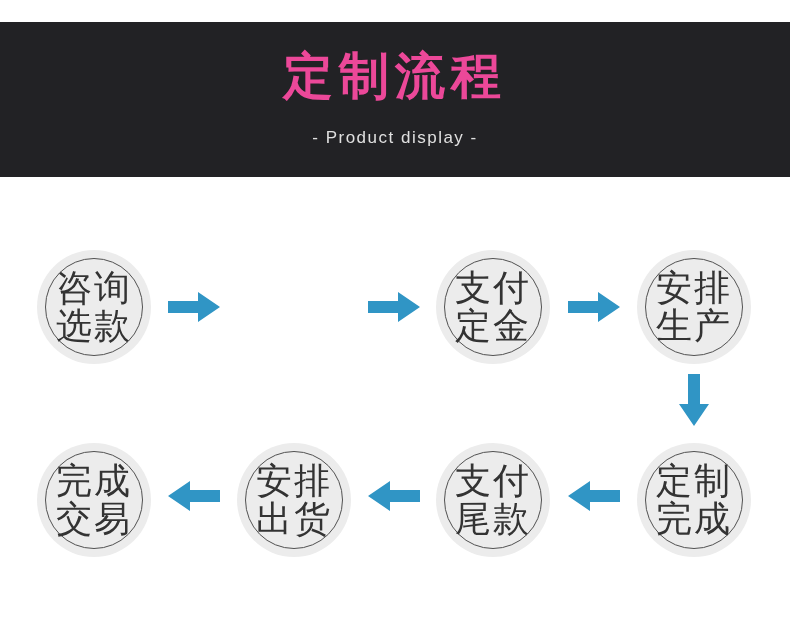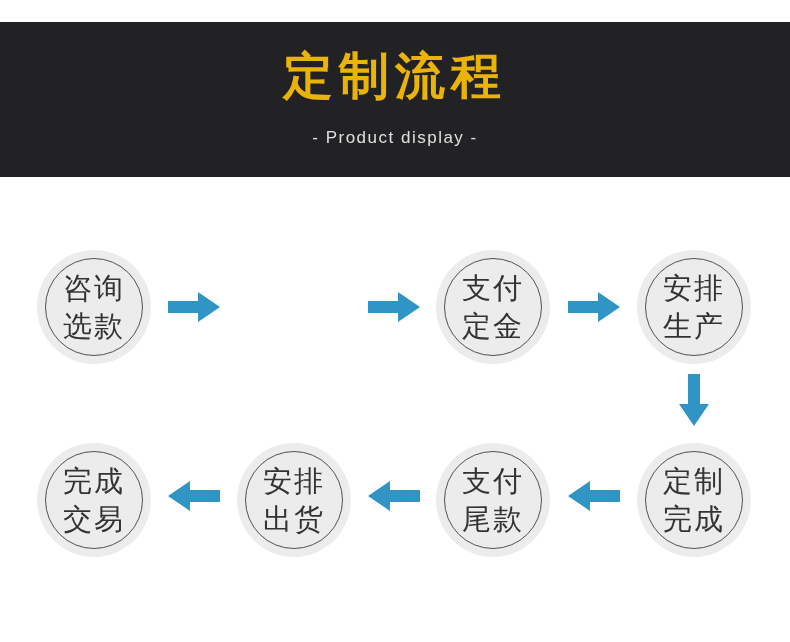--- a/index.html
+++ b/index.html
@@ -2,29 +2,29 @@
 <html><head>
 <meta charset="utf-8">
 <style>
   html,body{margin:0;padding:0;}
   body{font-family:"Liberation Sans","DejaVu Sans",sans-serif;background:#fff;}
   .page{position:relative;width:790px;height:642px;background:#ffffff;overflow:hidden;margin:0 auto;}
 
   
   .banner{position:absolute;top:22px;left:0;width:790px;height:155px;background:#222225;
           display:flex;flex-direction:column;align-items:center;justify-content:center;}
-  .banner-title{color:#eab308;font-size:50px;font-weight:600;letter-spacing:6px;line-height:56px;margin-top:-4px;}
+  .banner-title{color:#ec4899;font-size:50px;font-weight:600;letter-spacing:6px;line-height:56px;margin-top:-4px;}
   .banner-subtitle{color:#e0e0e0;font-size:17px;font-weight:400;letter-spacing:1.5px;margin-top:24px;}
 
   
   .flow{position:absolute;top:0;left:0;width:790px;height:642px;}
   .node{position:absolute;width:114px;height:114px;border-radius:50%;background:#ececec;}
   .node .ring{position:absolute;inset:8px;border:1px solid #515151;border-radius:50%;}
   .node .label{position:absolute;inset:0;display:flex;align-items:center;justify-content:center;
-               text-align:center;font-size:29px;line-height:38px;color:#333333;
+               text-align:center;font-size:36px;line-height:38px;color:#333333;
                letter-spacing:2px;white-space:pre-line;}
 
   .arrow{position:absolute;}
   .arrow svg{display:block;}
 
   
   .n1{top:250px;left:37px;}  .n2{top:250px;left:237px;}
   .n3{top:250px;left:436px;} .n4{top:250px;left:637px;}
   
   .n8{top:443px;left:37px;}  .n7{top:443px;left:237px;}

